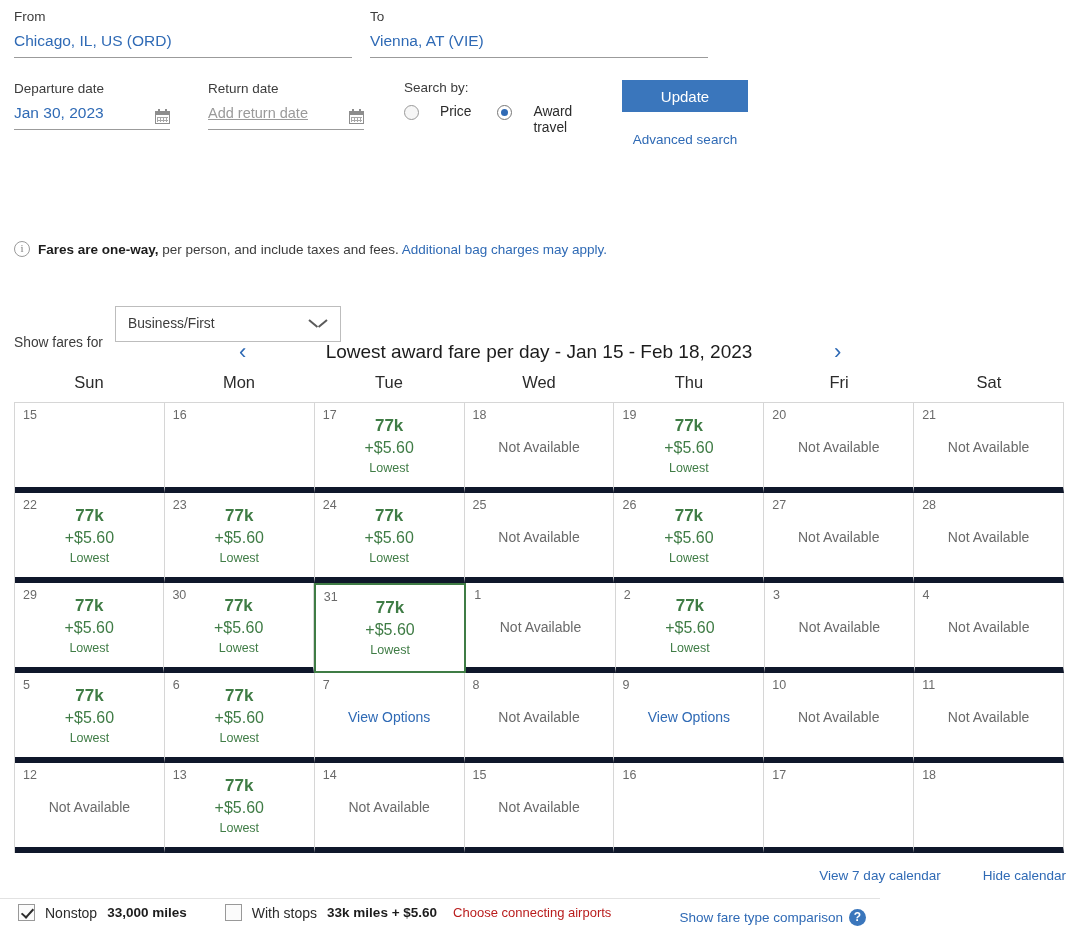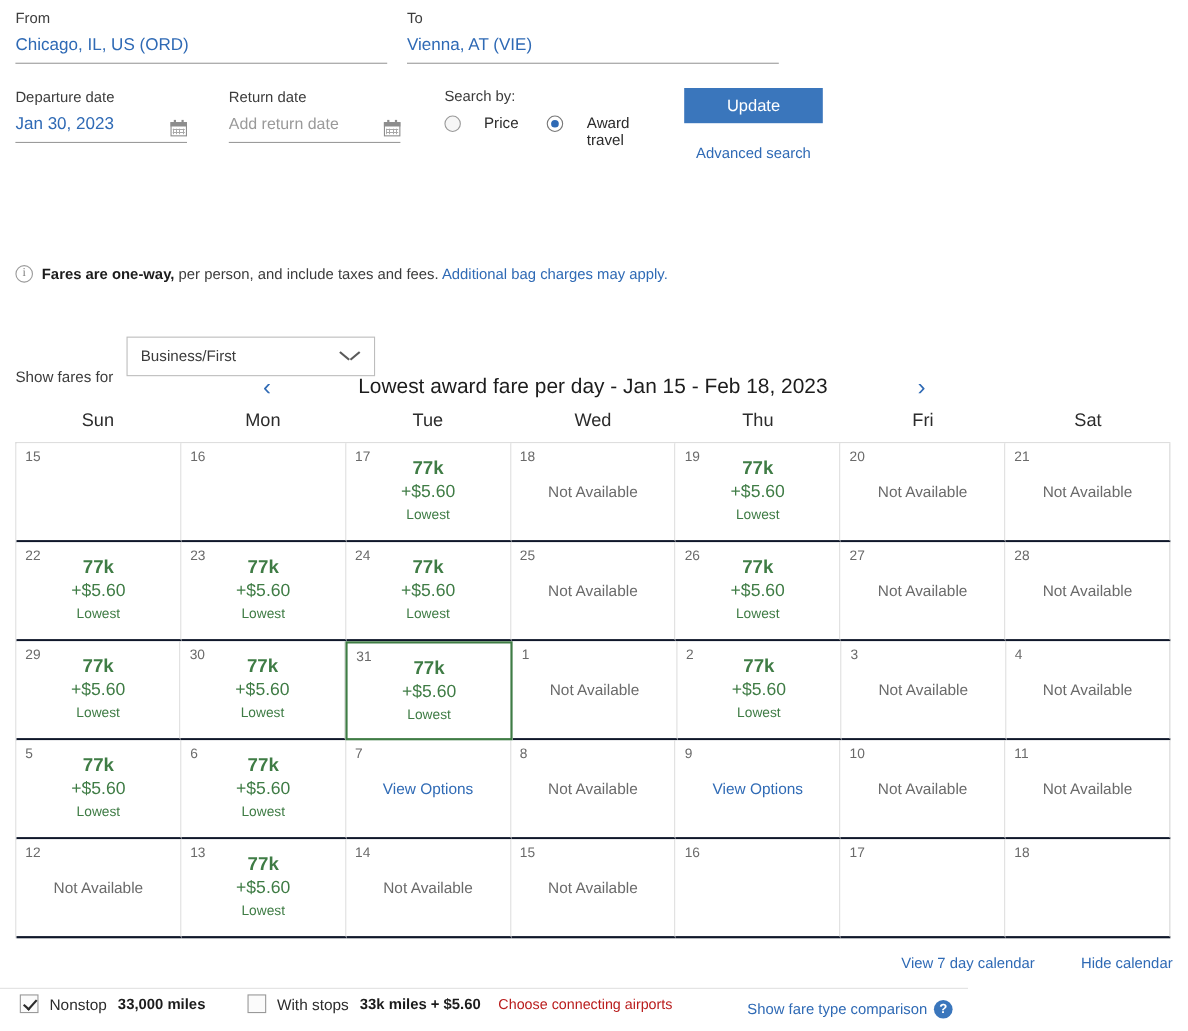--- a/index.html
+++ b/index.html
@@ -20,21 +20,21 @@
     font-size: 13.5px; color: #3c3c3c; line-height: 18px;
     margin-bottom: 4px;
   }
   .field-underline {
     border-bottom: 1px solid #9b9b9b;
   }
   .field-value {
     font-size: 15.5px; color: #2f6ab5; line-height: 22px;
     padding-bottom: 5px; white-space: nowrap;
   }
-  .field-value.placeholder { color: #9a9a9a; font-size: 14.5px; }
+  .field-value.placeholder { color: #9a9a9a; font-size: 14.5px; text-decoration: underline; }
 
   .row1 { display: flex; gap: 0; }
   .from-field { width: 338px; }
   .to-field { width: 338px; margin-left: 18px; }
 
   .row2 { display: flex; align-items: flex-start; margin-top: 22px; }
   .dep-field { width: 156px; }
   .ret-field { width: 156px; margin-left: 38px; }
   .date-line { display: flex; align-items: flex-end; justify-content: space-between; }
 
@@ -154,21 +154,21 @@
     flex: 1 1 0; text-align: center; font-size: 16.5px; color: #2b2b2b;
   }
 
   .cal-grid {
     position: absolute; left: 14px; top: 402px; width: 1050px;
     border-top: 1px solid #d6d6d6; border-left: 1px solid #d6d6d6;
   }
   .cal-row { display: flex; }
   .cal-cell {
     flex: 1 1 0; height: 90px;
-    border-right: 1px solid #d6d6d6; border-bottom: 2px solid #0f172a;
+    border-right: 1px solid #d6d6d6; border-bottom: 6px solid #0f172a;
     position: relative; background: #fff;
   }
   .cal-cell.selected {
     border: 2px solid #3f7c45;
     z-index: 2;
   }
   .daynum {
     position: absolute; left: 8px; top: 5px;
     font-size: 12.5px; color: #6a6a6a;
   }

